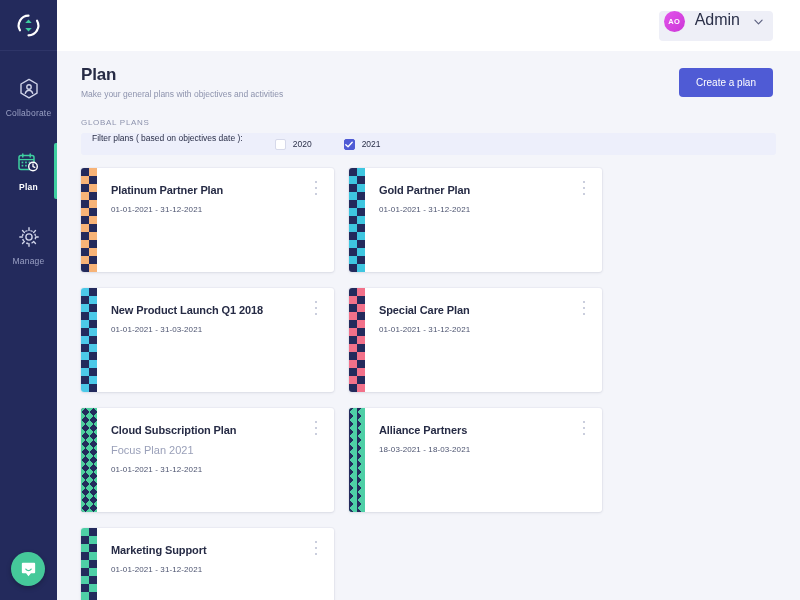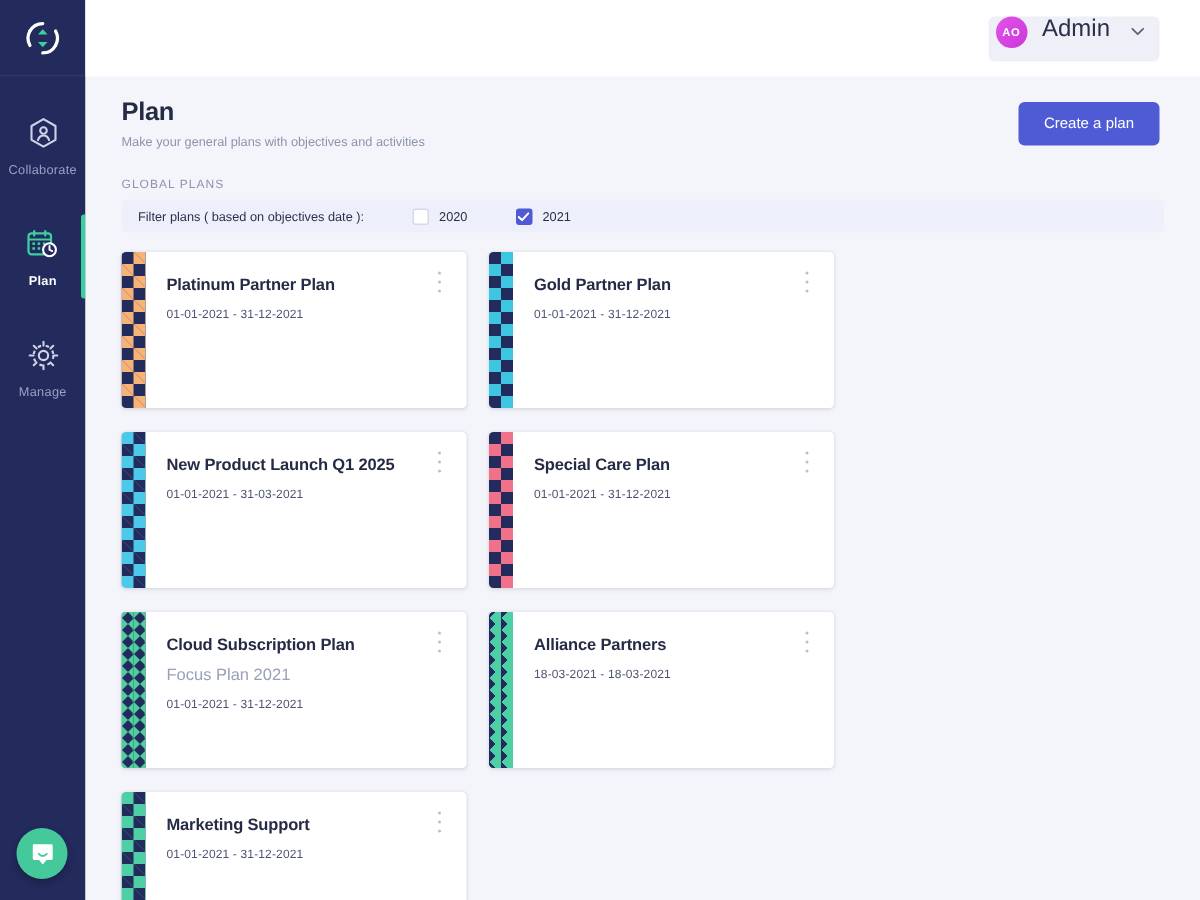--- a/index.html
+++ b/index.html
@@ -101,42 +101,42 @@
   .section-label {
     font-size: 8px; color: #8d93ad; letter-spacing: .7px;
     padding: 19px 0 6px 24px;
   }
 
   .filter-bar {
     margin: 0 24px 0 24px;
     background: #edeffb;
     border-radius: 3px;
     height: 22px;
-    display: flex; align-items: center;
+    display: flex; 
     padding-left: 11px;
   }
   .filter-label { font-size: 8.5px; color: #2b3049; }
   .cbx-wrap { display: flex; align-items: center; margin-left: 32px; cursor: pointer; }
   .cbx {
     width: 11px; height: 11px; border-radius: 2px;
     background: #ffffff; border: 1px solid #d6d9ea;
     display: flex; align-items: center; justify-content: center;
   }
   .cbx.checked { background: #4f5bd5; border-color: #4f5bd5; }
   .cbx-label { font-size: 8.5px; color: #2b3049; margin-left: 7px; }
 
   
   .cards {
     display: flex; flex-wrap: wrap;
     padding: 13px 0 0 24px;
     gap: 16px 15px;
     width: 743px;
   }
   .card {
-    width: 230px; height: 104px;
+    width: 253px; height: 104px;
     background: #ffffff;
     border-radius: 3px;
     box-shadow: 0 1px 3px rgba(40,45,80,.10), 0 0 0 1px rgba(40,45,80,.03);
     display: flex; overflow: hidden; position: relative;
     cursor: pointer;
   }
   .stripe { width: 16px; flex: 0 0 16px; height: 104px; }
   .card-body { flex: 1; padding: 16px 0 0 14px; position: relative; }
   .card-title { font-size: 11px; font-weight: bold; color: #262b45; letter-spacing: -.1px; }
   .card-focus { font-size: 11px; color: #9aa0b9; margin-top: 8px; }
@@ -286,21 +286,21 @@
             <div class="card-dots">
               <i></i>
               <i></i>
               <i></i>
             </div>
           </div>
         </div>
         <div class="card">
           <div class="stripe" style="background:#4cc9e8;background-image:linear-gradient(45deg,#232a5c 25%,transparent 25%,transparent 75%,#232a5c 75%),linear-gradient(45deg,#232a5c 25%,transparent 25%,transparent 75%,#232a5c 75%);background-size:16px 16px;background-position:0 0,8px 8px;"></div>
           <div class="card-body">
-            <div class="card-title">New Product Launch Q1 2025</div>
+            <div class="card-title">New Product Launch Q1 2018</div>
             <div class="card-date">01-01-2021 - 31-03-2021</div>
             <div class="card-dots">
               <i></i>
               <i></i>
               <i></i>
             </div>
           </div>
         </div>
         <div class="card">
           <div class="stripe" style="background:#232a5c;background-image:linear-gradient(45deg,#f2718a 25%,transparent 25%,transparent 75%,#f2718a 75%),linear-gradient(45deg,#f2718a 25%,transparent 25%,transparent 75%,#f2718a 75%);background-size:16px 16px;background-position:0 0,8px 8px;"></div>

